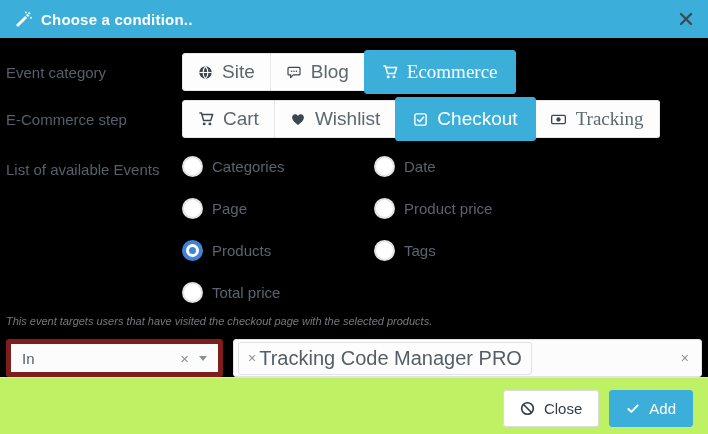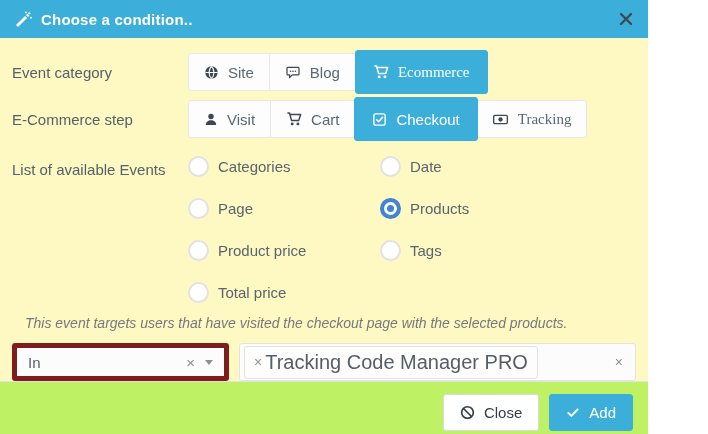--- a/index.html
+++ b/index.html
@@ -1,59 +1,59 @@
 <!DOCTYPE html>
 <html><head>
 <meta charset="utf-8">
 <style>
   * { box-sizing: border-box; margin: 0; padding: 0; }
   html,body { width:708px; height:434px; overflow:hidden; }
   body { font-family: "Liberation Sans", sans-serif; background:#fff; }
 
-  .modal { width:648px; height:434px; display:flex; flex-direction:column; }
+  .modal { width:708px; height:434px; display:flex; flex-direction:column; }
 
   
   .modal-header { height:38px; background:#3bafda; display:flex; align-items:center; padding:0 15px; flex:0 0 auto; }
   .modal-header .icon-wand { color:#fff; display:flex; align-items:center; }
   .modal-title { color:#fff; font-size:15px; font-weight:bold; margin-left:9px; letter-spacing:.2px; }
   .header-close { margin-left:auto; color:#3d4a54; cursor:pointer; display:flex; align-items:center; }
 
   
-  .modal-body { flex:1 1 auto; background:#fef9c3; padding:0 12px; }
+  .modal-body { flex:1 1 auto; background:#000000; padding:0 6px; }
   .form-row { display:flex; align-items:center; }
   .row-label { flex:0 0 176px; font-size:15px; color:#55606a; }
   .row-cat { margin-top:15px; }
   .row-step { margin-top:9px; }
   .row-events { margin-top:12px; align-items:flex-start; }
   .row-events .row-label { margin-top:11px; }
 
   
   .btn-group { display:flex; align-items:center; }
   .btn { height:38px; display:flex; align-items:center; gap:9px; padding:0 15px;
          background:#fdfdfd; border:1px solid #e7e7e7; border-left-width:0;
-         font-size:15px; color:#5c6770; cursor:pointer; font-family:inherit; white-space:nowrap; }
+         font-size:19px; color:#5c6770; cursor:pointer; font-family:inherit; white-space:nowrap; }
   .btn:first-child { border-left-width:1px; border-radius:3px 0 0 3px; }
   .btn:last-child { border-radius:0 3px 3px 0;font-family:Liberation Serif, serif; }
   .btn .bicon { display:flex; align-items:center; color:#3e4650; }
   .btn.active { background:#3bafda; border-color:#3bafda; color:#fff; height:44px;
                 margin:-3px -1px; padding:0 17px; border-radius:3px; position:relative; z-index:1;
                 border-left-width:1px; }
   .btn.active .bicon { color:#fff; }
 
   
   .radio-grid { display:grid; grid-template-columns:182px auto; grid-auto-rows:32px; align-items:center;gap:10px; }
   .radio-option { display:flex; align-items:center; gap:9px; cursor:pointer; }
   .radio-circle { width:21px; height:21px; border-radius:50%; background:#fff; border:2px solid #e2e2e2; flex:0 0 auto; }
   .radio-circle.checked { border:4px solid #4183d7; position:relative; }
   .radio-circle.checked::after { content:""; position:absolute; left:50%; top:50%;
         width:7px; height:7px; margin:-3.5px 0 0 -3.5px; border-radius:50%; background:#4183d7; }
   .radio-label { font-size:15px; color:#5a646d; }
 
   
-  .note { margin-top:7px; font-size:14px; font-style:italic; color:#76797c;margin-left:13px; }
+  .note { margin-top:7px; font-size:11px; font-style:italic; color:#76797c; }
 
   
   .condition-row { margin-top:12px; display:flex; align-items:center; }
   .select-box { width:217px; height:38px; background:#fcfcfc; border:5px solid #7f1d1d; border-radius:3px;
                 display:flex; align-items:center; padding:0 11px; cursor:pointer; }
   .select-value { font-size:15px; color:#555e66; }
   .select-controls { margin-left:auto; display:flex; align-items:center; gap:10px; }
   .clear-x { color:#8a9097; font-size:15px; line-height:1; cursor:pointer; }
   .caret-down { width:0; height:0; border-left:4.5px solid transparent; border-right:4.5px solid transparent;
                 border-top:5px solid #8a9097; cursor:pointer; }
@@ -138,37 +138,36 @@
           <span>Ecommerce</span>
         </button>
       </div>
     </div>
 
     <div class="form-row row-step">
       <div class="row-label">E-Commerce step</div>
       <div class="btn-group">
         <button class="btn">
           <span class="bicon">
-            <svg width="14" height="15" viewBox="0 0 16 16" fill="currentColor">
-              <circle cx="8" cy="4.6" r="3.1"></circle>
-              <path d="M2.1 14.4 c0 -3.7 2.7 -5.5 5.9 -5.5 s5.9 1.8 5.9 5.5 z"></path>
-            </svg>
-          </span>
-          <span>Visit</span>
-        </button>
-        <button class="btn">
-          <span class="bicon">
             <svg width="16" height="16" viewBox="0 0 16 16">
               <path d="M1.4 2 h2.1 l2 7.4 h7.3 l1.8 -5.9 H4.2" fill="none" stroke="currentColor" stroke-width="1.5" stroke-linejoin="round"></path>
               <circle cx="6.2" cy="12.9" r="1.45" fill="currentColor"></circle>
               <circle cx="11.9" cy="12.9" r="1.45" fill="currentColor"></circle>
             </svg>
           </span>
           <span>Cart</span>
         </button>
+        <button class="btn">
+          <span class="bicon">
+            <svg width="16" height="15" viewBox="0 0 16 16" fill="currentColor">
+              <path d="M8 13.9 C4 10.9 1.7 8.5 1.7 5.8 C1.7 3.9 3.1 2.4 5 2.4 c1.2 0 2.4 0.7 3 1.8 0.6 -1.1 1.8 -1.8 3 -1.8 1.9 0 3.3 1.5 3.3 3.4 0 2.7 -2.3 5.1 -6.3 8.1 z"></path>
+            </svg>
+          </span>
+          <span>Wishlist</span>
+        </button>
         <button class="btn active">
           <span class="bicon">
             <svg width="15" height="15" viewBox="0 0 16 16">
               <rect x="2" y="2" width="12" height="12" rx="2" fill="none" stroke="currentColor" stroke-width="1.5"></rect>
               <path d="M5 8.3 l2.1 2.1 L11.2 5.6" fill="none" stroke="currentColor" stroke-width="1.7" stroke-linecap="round" stroke-linejoin="round"></path>
             </svg>
           </span>
           <span>Checkout</span>
         </button>
         <button class="btn">
@@ -194,27 +193,27 @@
         <div class="radio-option">
           <span class="radio-circle"></span>
           <span class="radio-label">Date</span>
         </div>
 
         <div class="radio-option">
           <span class="radio-circle"></span>
           <span class="radio-label">Page</span>
         </div>
         <div class="radio-option">
+          <span class="radio-circle"></span>
+          <span class="radio-label">Product price</span>
+        </div>
+
+        <div class="radio-option">
           <span class="radio-circle checked"></span>
           <span class="radio-label">Products</span>
-        </div>
-
-        <div class="radio-option">
-          <span class="radio-circle"></span>
-          <span class="radio-label">Product price</span>
         </div>
         <div class="radio-option">
           <span class="radio-circle"></span>
           <span class="radio-label">Tags</span>
         </div>
 
         <div class="radio-option">
           <span class="radio-circle"></span>
           <span class="radio-label">Total price</span>
         </div>

